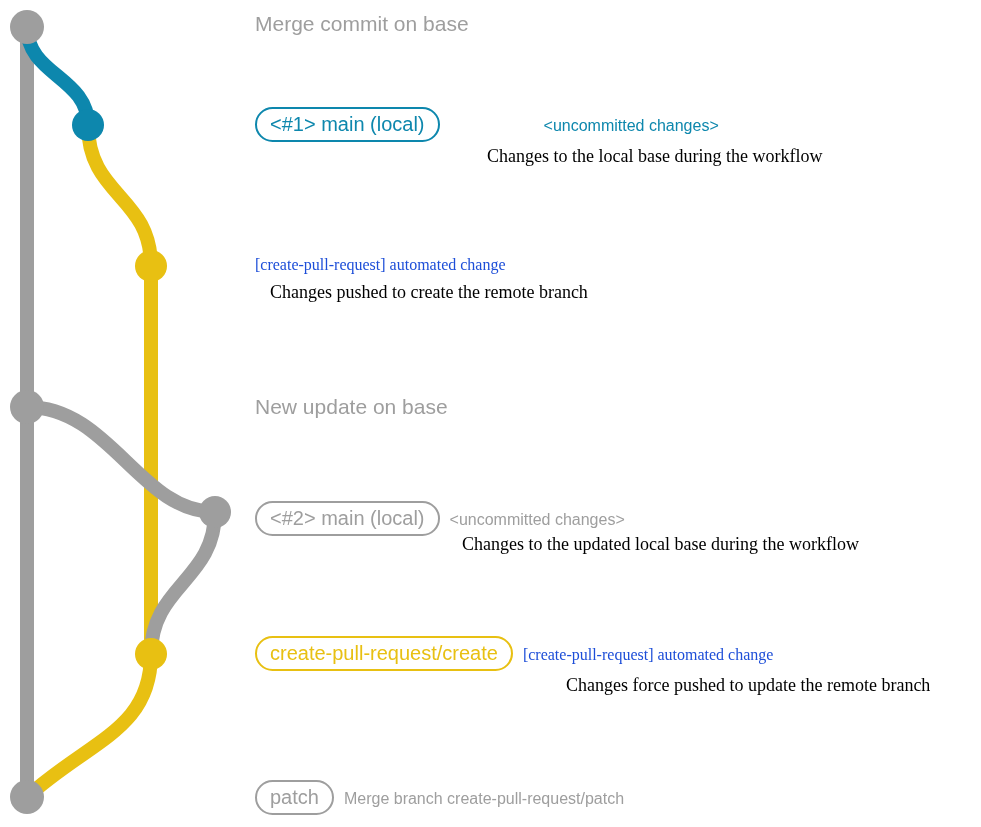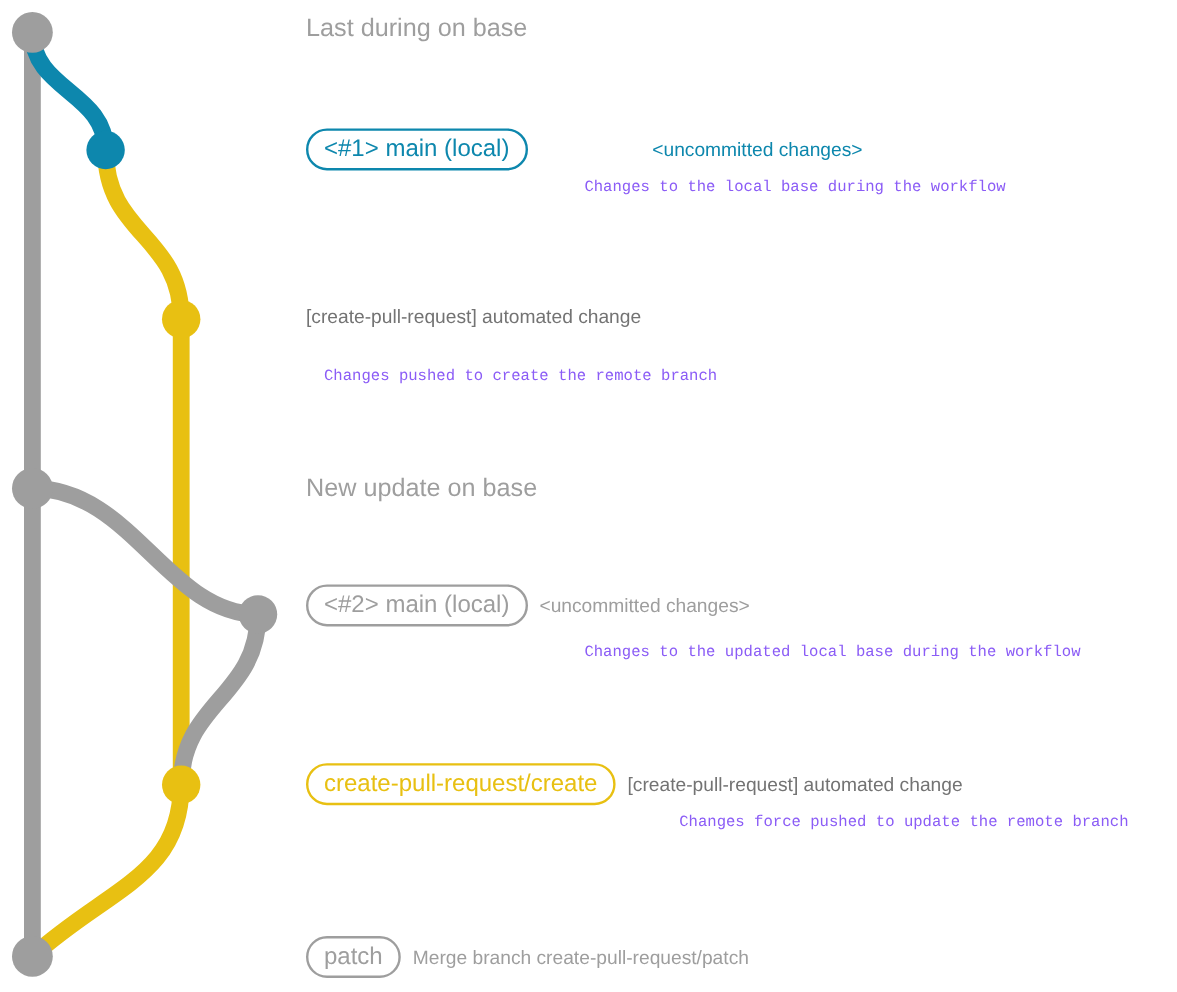--- a/index.html
+++ b/index.html
@@ -40,28 +40,28 @@
   }
   .pill.blue { border-color: #0d87ad; color: #0d87ad; }
   .pill.yellow { border-color: #e8c012; color: #e8c012; }
   .pill.gray { border-color: #9e9e9e; color: #9e9e9e; }
   .subject {
     font-size: 16px;
     line-height: 22px;
     white-space: nowrap;
   }
   .subject.blue { color: #0d87ad; }
-  .subject.yellow { color: #737373; }
+  .subject.yellow { color: #1d4ed8; font-family: Liberation Serif, serif; }
   .subject.gray { color: #9e9e9e; }
   .desc {
     position: absolute;
-    font-family: Liberation Mono, monospace;
-    font-size: 13px;
+    font-family: Liberation Serif, serif;
+    font-size: 18px;
     line-height: 20px;
-    color: #8b5cf6;
+    color: #000000;
     white-space: nowrap;
   }
   .heading {
     position: absolute;
     font-size: 21px;
     line-height: 22px;
     color: #9e9e9e;
     white-space: nowrap;
   }
   .gap { display: inline-block; width: 10px; }
@@ -90,42 +90,42 @@
 
     <circle cx="27" cy="27" r="17" fill="#9e9e9e"></circle>
     <circle cx="88" cy="125" r="16" fill="#0d87ad"></circle>
     <circle cx="151" cy="266" r="16" fill="#e8c012"></circle>
     <circle cx="27" cy="407" r="17" fill="#9e9e9e"></circle>
     <circle cx="215" cy="512" r="16" fill="#9e9e9e"></circle>
     <circle cx="151" cy="654" r="16" fill="#e8c012"></circle>
     <circle cx="27" cy="797" r="17" fill="#9e9e9e"></circle>
   </svg>
 
-  <div class="heading" style="left:255px; top:13px;">Last during on base</div>
+  <div class="heading" style="left:255px; top:13px;">Merge commit on base</div>
 
   <div class="row" style="left:255px; top:107px;gap:47px;">
     <span class="pill blue">&lt;#1&gt; main (local)</span>
     <span class="gap"></span>
     <span class="subject blue">&lt;uncommitted changes&gt;</span>
   </div>
   <div class="desc" style="left:487px; top:146px;">Changes to the local base during the workflow</div>
 
   <div class="row" style="left:255px; top:254px;">
     <span class="subject yellow">[create-pull-request] automated change</span>
   </div>
-  <div class="desc" style="left:270px; top:304px;text-align:center;">Changes pushed to create the remote branch</div>
+  <div class="desc" style="left:270px; top:282px;text-align:center;">Changes pushed to create the remote branch</div>
 
   <div class="heading" style="left:255px; top:396px;">New update on base</div>
 
-  <div class="row" style="left:255px; top:487px;">
+  <div class="row" style="left:255px; top:501px;">
     <span class="pill gray">&lt;#2&gt; main (local)</span>
     <span class="gap"></span>
     <span class="subject gray">&lt;uncommitted changes&gt;</span>
   </div>
-  <div class="desc" style="left:487px; top:534px;">Changes to the updated local base during the workflow</div>
+  <div class="desc" style="left:462px; top:534px;">Changes to the updated local base during the workflow</div>
 
   <div class="row" style="left:255px; top:636px;">
     <span class="pill yellow">create-pull-request/create</span>
     <span class="gap"></span>
     <span class="subject yellow">[create-pull-request] automated change</span>
   </div>
   <div class="desc" style="left:566px; top:675px;">Changes force pushed to update the remote branch</div>
 
   <div class="row" style="left:255px; top:780px;">
     <span class="pill gray">patch</span>

